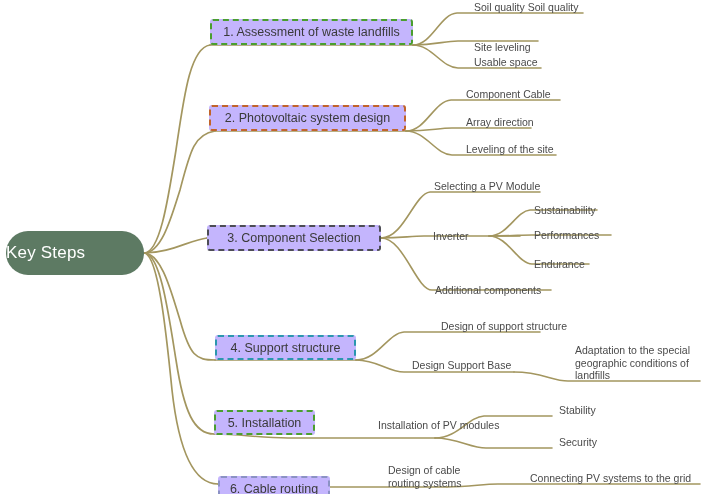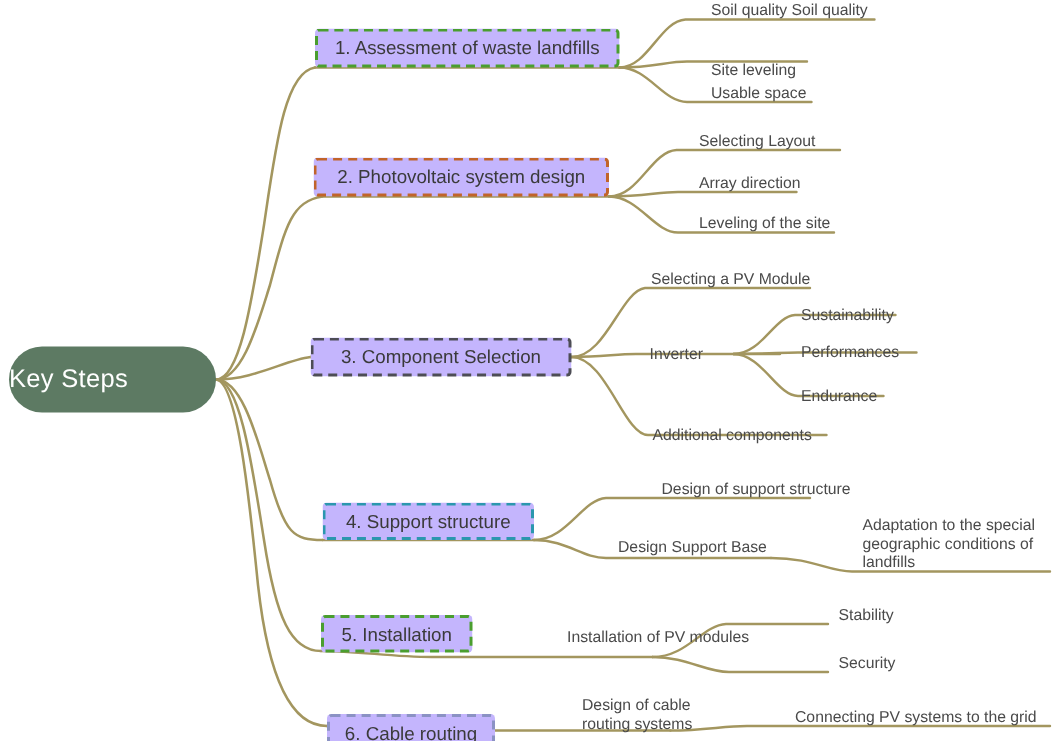--- a/index.html
+++ b/index.html
@@ -150,21 +150,21 @@
   </div>
 
   <div class="node l1-node" style="left:218px; top:476px; width:112px; height:25px; border-color:#8b92c4;">
     <span>6. Cable routing</span>
   </div>
 
   <span class="node leaf" style="left:474px; top:1px;">Soil quality Soil quality</span>
   <span class="node leaf" style="left:474px; top:41px;text-align:right;">Site leveling</span>
   <span class="node leaf" style="left:474px; top:56px;">Usable space</span>
 
-  <span class="node leaf" style="left:466px; top:88px;">Selecting Layout</span>
+  <span class="node leaf" style="left:466px; top:88px;">Component Cable</span>
   <span class="node leaf" style="left:466px; top:116px;">Array direction</span>
   <span class="node leaf" style="left:466px; top:143px;">Leveling of the site</span>
 
   <span class="node leaf" style="left:434px; top:180px;text-align:right;">Selecting a PV Module</span>
   <span class="node leaf" style="left:433px; top:230px;">Inverter</span>
   <span class="node leaf" style="left:435px; top:284px;">Additional components</span>
 
   <span class="node leaf" style="left:534px; top:204px;">Sustainability</span>
   <span class="node leaf" style="left:534px; top:229px;">Performances</span>
   <span class="node leaf" style="left:534px; top:258px;">Endurance</span>

